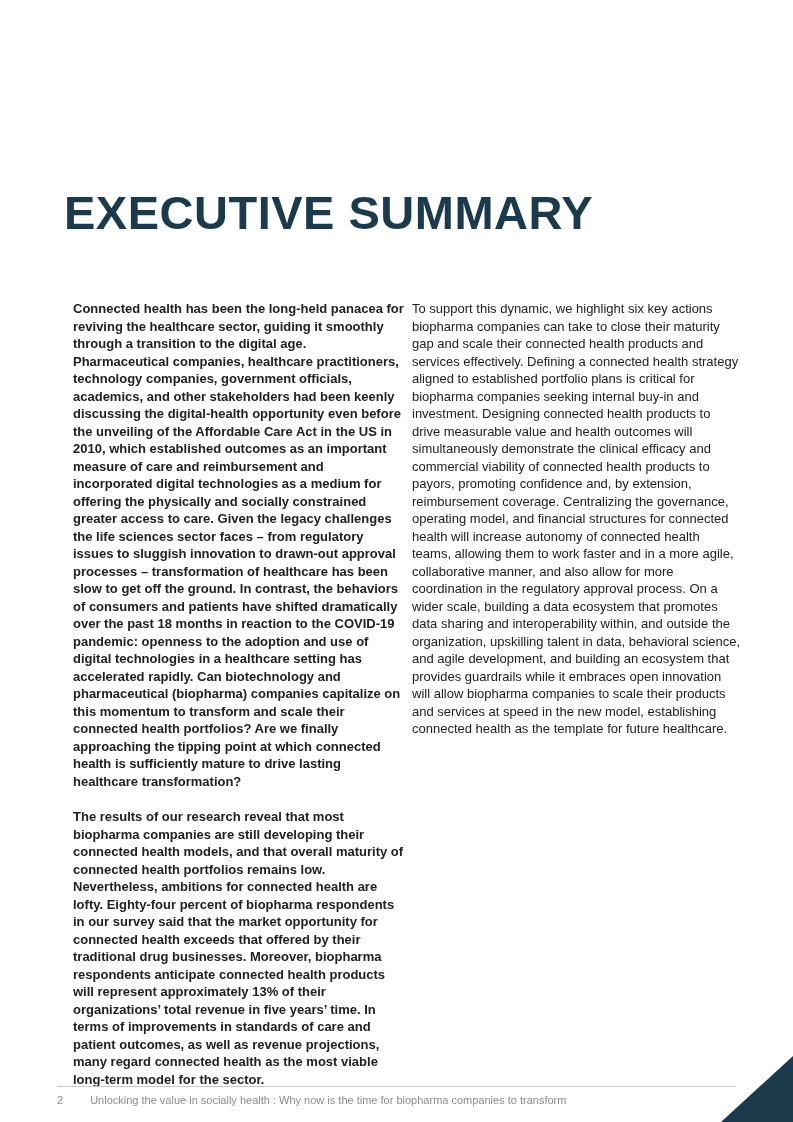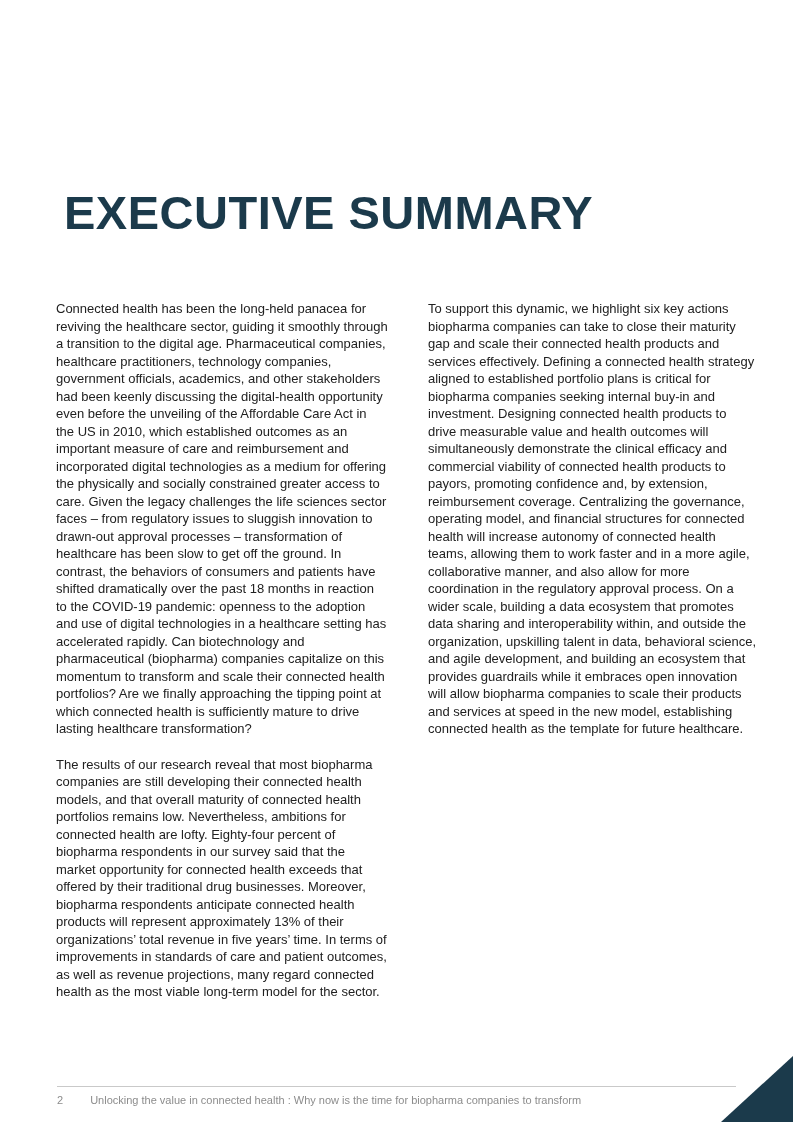--- a/index.html
+++ b/index.html
@@ -26,22 +26,22 @@
     color: var(--accent, #1b3a4b);
   }
 
   .col {
     position: absolute;
     top: 300px;
     font-size: 13px;
     line-height: 17.5px;
     color: var(--body_text, #212121);
   }
-  .col-left  { left: 56px;  width: 332px; }
-  .col-right { left: 428px; width: 330px; }
+  .col-left  { left: 73px;  width: 332px; font-weight: bold; }
+  .col-right { left: 412px; width: 330px; }
 
   .para { margin: 0 0 18px 0; }
 
   .footer-rule {
     position: absolute;
     left: 57px;
     top: 1086px;
     width: 679px;
     height: 1px;
     background: var(--rule, #c9c9c9);
@@ -81,18 +81,18 @@
   </div>
 
   <div class="col col-right">
     <p class="para">To support this dynamic, we highlight six key actions biopharma companies can take to close their maturity gap and scale their connected health products and services effectively. Defining a connected health strategy aligned to established portfolio plans is critical for biopharma companies seeking internal buy-in and investment. Designing connected health products to drive measurable value and health outcomes will simultaneously demonstrate the clinical efficacy and commercial viability of connected health products to payors, promoting confidence and, by extension, reimbursement coverage. Centralizing the governance, operating model, and financial structures for connected health will increase autonomy of connected health teams, allowing them to work faster and in a more agile, collaborative manner, and also allow for more coordination in the regulatory approval process. On a wider scale, building a data ecosystem that promotes data sharing and interoperability within, and outside the organization, upskilling talent in data, behavioral science, and agile development, and building an ecosystem that provides guardrails while it embraces open innovation will allow biopharma companies to scale their products and services at speed in the new model, establishing connected health as the template for future healthcare.</p>
   </div>
 
   <div class="footer-rule"></div>
 
   <div class="footer">
     <span class="page-number">2</span>
-    <span class="footer-text">Unlocking the value in connected health : Why now is the time for biopharma companies to transform</span>
+    <span class="footer-text">Unlocking the value in socially health : Why now is the time for biopharma companies to transform</span>
   </div>
 
   <div class="corner-triangle"></div>
 
 </div>
 
 </body></html>

